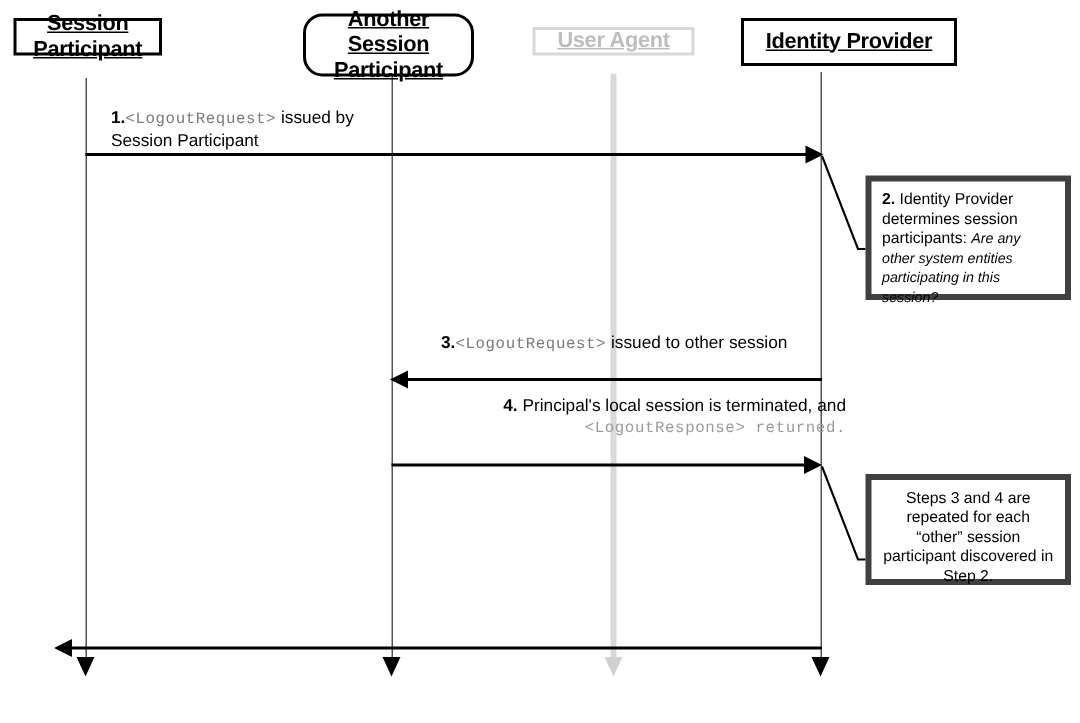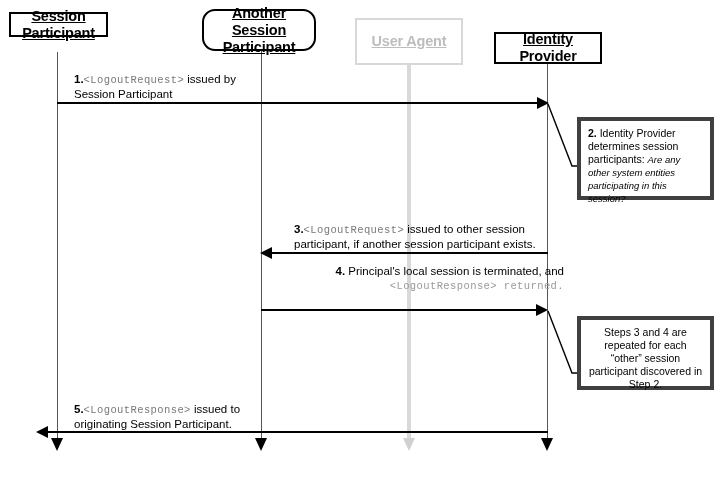--- a/index.html
+++ b/index.html
@@ -139,63 +139,58 @@
   <div class="actor-box" style="left:9px; top:12px; width:99px; height:25px; flex-direction:column;">
     <span class="label">Session</span>
     <span class="label">Participant</span>
   </div>
 
   <div class="actor-box" style="left:202px; top:9px; width:114px; height:42px; flex-direction:column;border-radius:13px;">
     <span class="label">Another Session</span>
     <span class="label">Participant</span>
   </div>
 
-  <div class="actor-box dim" style="left:355px; top:18px; width:108px; height:47px;">
+  <div class="actor-box dim" style="left:355px; top:18px; width:108px; height:19px;">
     <span class="label">User Agent</span>
   </div>
 
-  <div class="actor-box" style="left:494px; top:32px; width:108px; height:32px;">
+  <div class="actor-box" style="left:494px; top:12px; width:144px; height:32px;">
     <span class="label">Identity Provider</span>
   </div>
 
   <div class="msg-text" style="left:74px; top:72px; width:430px;">
     <b>1.</b><span class="mono">&lt;LogoutRequest&gt;</span><span> issued by</span><br>
     <span>Session Participant</span>
   </div>
   <div class="msg-line" style="left:57px; top:102px; width:482px;"></div>
   <div class="arrow-right" style="left:537px; top:97px;"></div>
 
   <svg class="note-connector" width="40" height="80" style="left:546px; top:104px;">
     <polyline points="2,0 26,62 38,62" fill="none" stroke="#000000" stroke-width="1.4"></polyline>
   </svg>
   <div class="note-box" style="left:577px; top:117px; width:137px; height:83px;">
     <b>2.</b><span> Identity Provider determines session participants: </span><span class="it">Are any other system entities participating in this session?</span>
   </div>
 
   <div class="msg-text" style="left:294px; top:222px; width:270px;">
     <b>3.</b><span class="mono">&lt;LogoutRequest&gt;</span><span> issued to other session</span><br>
-    <span>participant, if another session participant exists.</span>
   </div>
   <div class="msg-line" style="left:272px; top:252px; width:276px;"></div>
   <div class="arrow-left" style="left:260px; top:247px;"></div>
 
   <div class="msg-text" style="left:294px; top:264px; width:270px;text-align:right;">
     <b>4.</b><span> Principal's local session is terminated, and</span><br>
     <span class="mono light">&lt;LogoutResponse&gt; returned.</span>
   </div>
   <div class="msg-line" style="left:261px; top:309px; width:277px;"></div>
   <div class="arrow-right" style="left:536px; top:304px;"></div>
 
   <svg class="note-connector" width="40" height="80" style="left:546px; top:311px;">
     <polyline points="2,0 26,62 38,62" fill="none" stroke="#000000" stroke-width="1.4"></polyline>
   </svg>
   <div class="note-box" style="left:577px; top:316px; width:137px; height:74px;text-align:center;">
     <span>Steps 3 and 4 are repeated for each “other” session participant discovered in Step 2.</span>
   </div>
 
-  <div class="msg-text" style="left:74px; top:402px; width:300px;">
-    <b>5.</b><span class="mono">&lt;LogoutResponse&gt;</span><span> issued to</span><br>
-    <span>originating Session Participant.</span>
-  </div>
   <div class="msg-line" style="left:48px; top:431px; width:500px;"></div>
   <div class="arrow-left" style="left:36px; top:426px;"></div>
 
 </div>
 
 </body></html>

